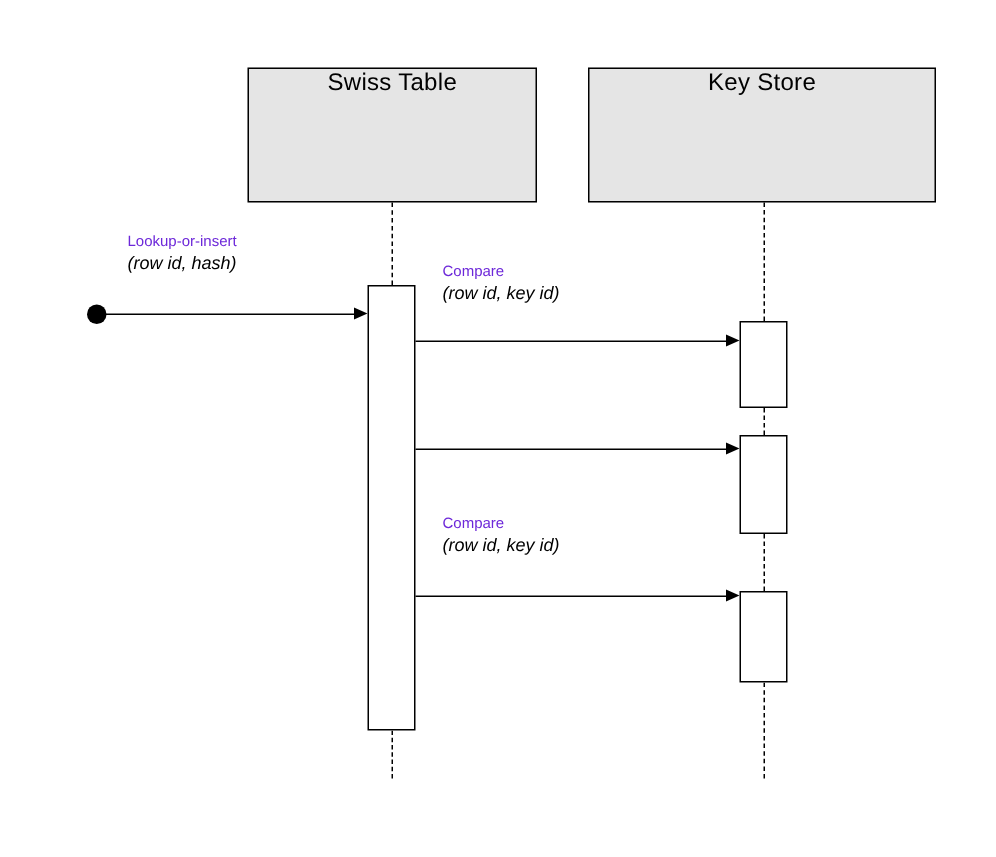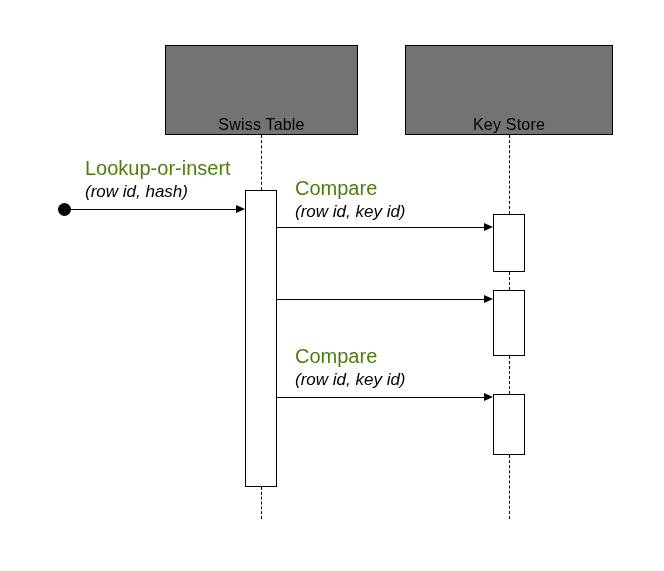--- a/index.html
+++ b/index.html
@@ -18,23 +18,23 @@
     height: 571px;
     background: #ffffff;
     overflow: hidden;
   }
 
   
   .participant-box {
     position: absolute;
     box-sizing: border-box;
     border: 1.6px solid #000000;
-    background: #737373;
+    background: #e5e5e5;
     display: flex;
-    align-items: flex-end;
+    align-items: flex-start;
     justify-content: center;
   }
   .participant-label {
     font-size: 16px;
     line-height: 1.2;
     color: #000000;
     letter-spacing: 0.2px;
     white-space: nowrap;
   }
 
@@ -78,41 +78,41 @@
   }
 
   
   .msg-label {
     position: absolute;
     white-space: nowrap;
     line-height: 1.32;
   }
   .msg-name {
     display: block;
-    font-size: 20px;
+    font-size: 10px;
     font-style: normal;
-    color: #4d7c0f;
+    color: #6d28d9;
   }
   .msg-args {
     display: block;
-    font-size: 17px;
+    font-size: 12px;
     font-style: italic;
     color: #000000;
   }
 </style>
 </head>
 <body>
 
 <div id="canvas">
 
   <div class="participant-box" style="left:165px; top:45px; width:193px; height:90px;">
     <span class="participant-label">Swiss Table</span>
   </div>
 
-  <div class="participant-box" style="left:405px; top:45px; width:208px; height:90px;">
+  <div class="participant-box" style="left:392px; top:45px; width:232px; height:90px;">
     <span class="participant-label">Key Store</span>
   </div>
 
   <div class="lifeline" style="left:261px; top:135px; height:55px;"></div>
   <div class="lifeline" style="left:261px; top:487px; height:32px;"></div>
 
   <div class="lifeline" style="left:509px; top:135px; height:79px;"></div>
   <div class="lifeline" style="left:509px; top:272px; height:18px;"></div>
   <div class="lifeline" style="left:509px; top:356px; height:38px;"></div>
   <div class="lifeline" style="left:509px; top:455px; height:64px;"></div>

